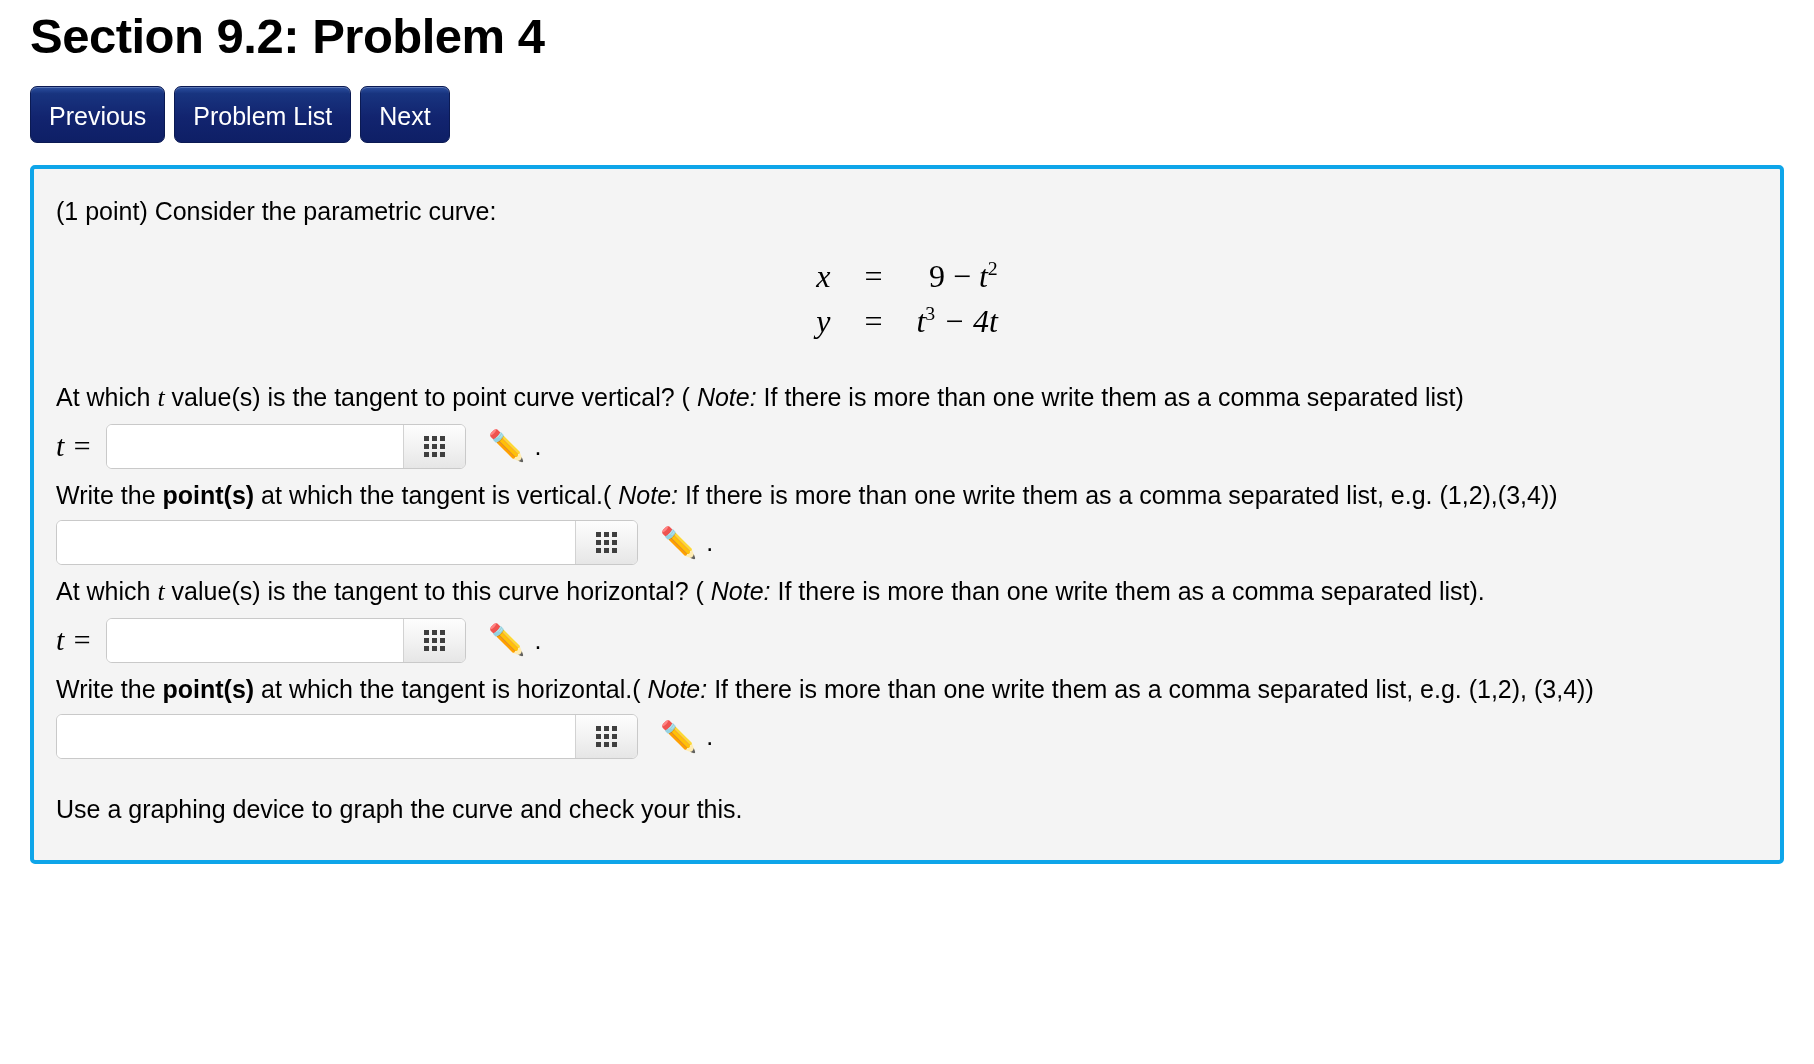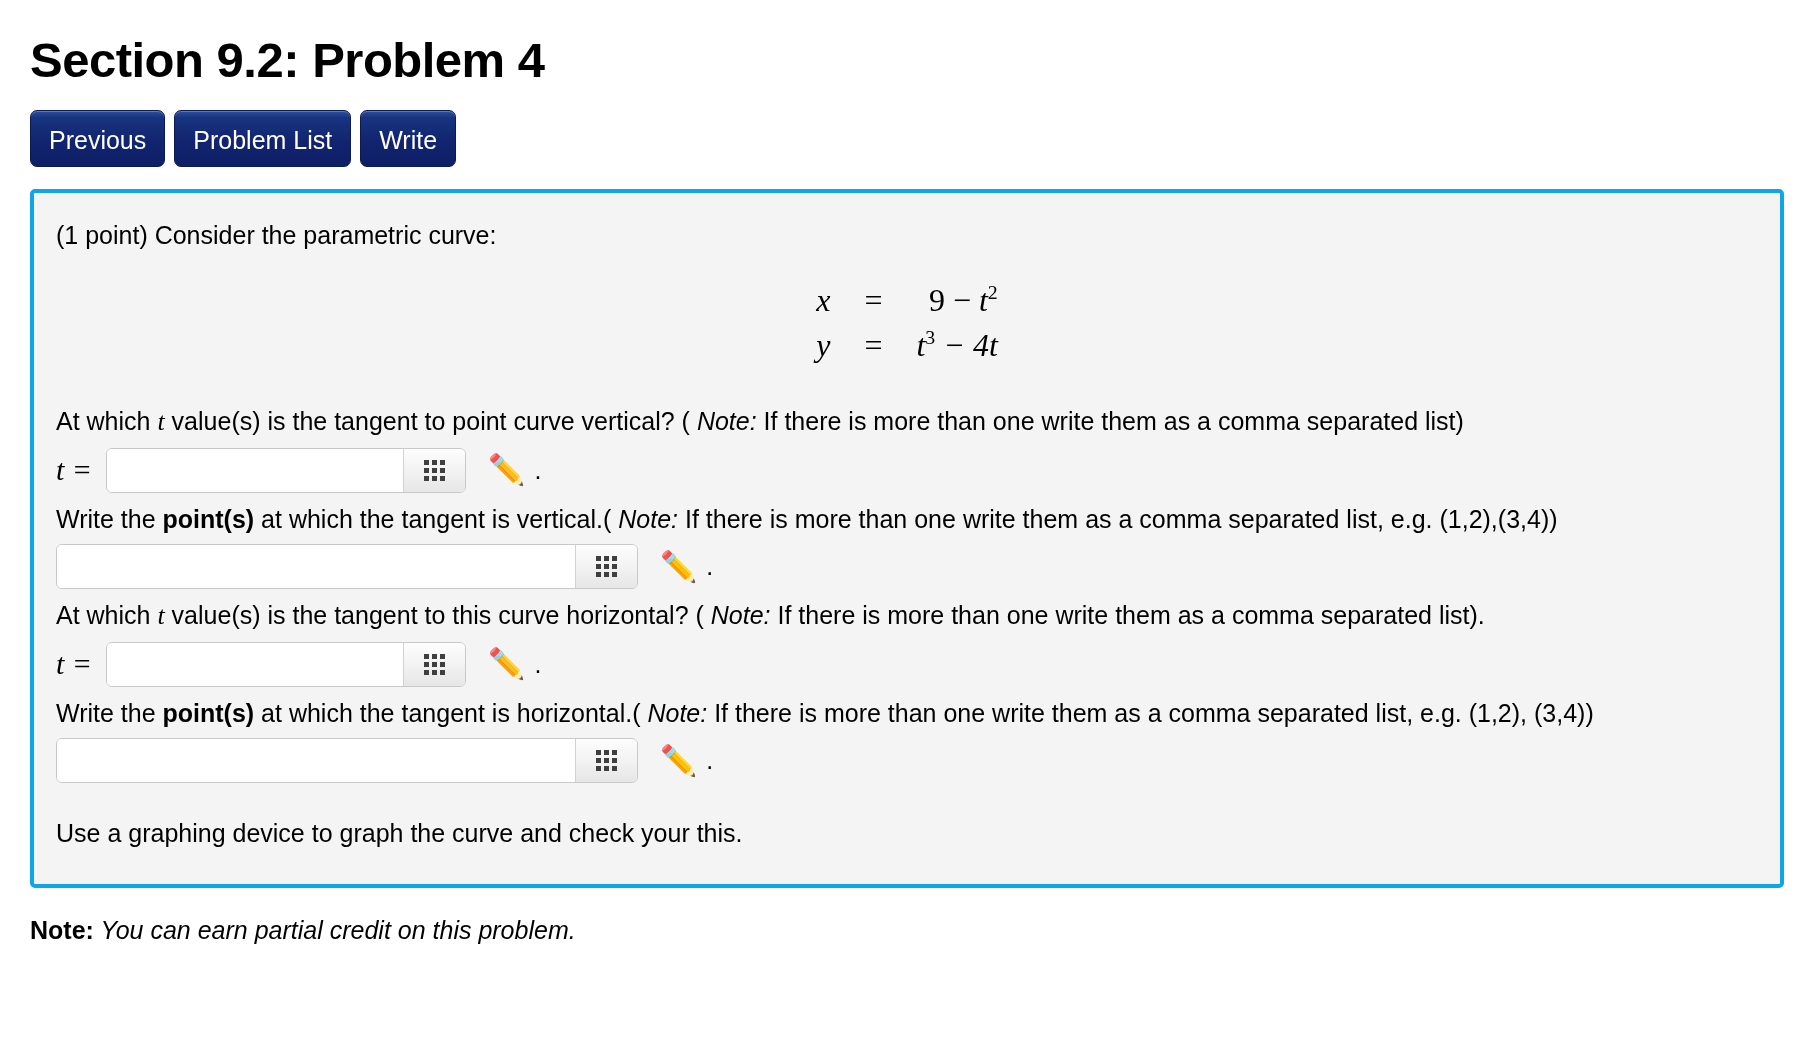--- a/index.html
+++ b/index.html
@@ -15,21 +15,20 @@
     color: #000000;
     -webkit-font-smoothing: antialiased;
   }
 
   .page {
     width: 1814px;
     height: 804px;
     position: relative;
     box-sizing: border-box;
     padding: 0 22px;
-    margin-top: 24px;
   }
 
   
   .page-title {
     font-size: 49px;
     font-weight: bold;
     letter-spacing: -0.5px;
     margin: 0;
     padding: 8px 0 0 8px;
     line-height: 1.15;
@@ -213,21 +212,21 @@
 </head>
 <body>
 
 <div class="page">
 
   <h1 class="page-title">Section 9.2: Problem 4</h1>
 
   <div class="nav-bar">
     <button class="nav-btn">Previous</button>
     <button class="nav-btn">Problem List</button>
-    <button class="nav-btn">Write</button>
+    <button class="nav-btn">Next</button>
   </div>
 
   <div class="problem-panel">
 
     <p class="intro-line">(1 point) Consider the parametric curve:</p>
 
     <div class="equations">
       <table class="eq-table">
         <tbody>
             <tr>
@@ -335,15 +334,14 @@
         </button>
       </span>
       <span class="pencil-icon">✏️</span>
       <span class="trailing-dot">.</span>
     </div>
 
     <p class="closing-line">Use a graphing device to graph the curve and check your this.</p>
 
   </div>
 
-  <p class="footer-note"><span class="bold">Note:</span><span class="ital"> You can earn partial credit on this problem.</span></p>
 
 </div>
 
 </body></html>

